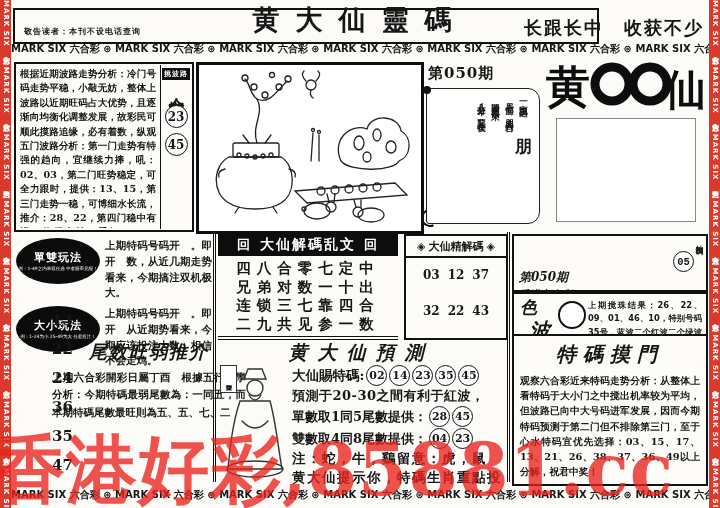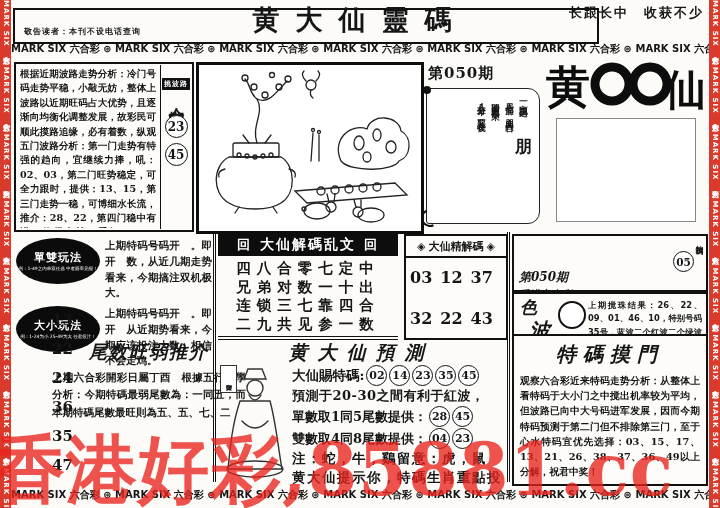--- a/index.html
+++ b/index.html
@@ -12,32 +12,32 @@
   .strip-left{left:0;}
   .strip-right{right:0;}
   .strip-text{writing-mode:vertical-rl;text-orientation:mixed;color:#fff;font-size:7px;
               font-weight:bold;letter-spacing:1px;white-space:nowrap;height:508px;margin-left:1px;}
 
   
   .header-box{left:13px;top:8px;width:582px;height:32px;border:2px solid #111;}
   .notice{left:24px;top:26px;font-size:8px;font-weight:bold;letter-spacing:1px;}
   .main-title{left:150px;top:2px;width:420px;text-align:center;font-family:"DejaVu Serif",serif;
               font-size:27px;font-weight:900;letter-spacing:16px;white-space:nowrap;}
-  .slogan{right:16px;top:4px;font-size:13px;font-weight:900;letter-spacing:2px;font-family:"DejaVu Serif",serif;}
+  .slogan{right:16px;top:16px;font-size:18px;font-weight:900;letter-spacing:2px;font-family:"DejaVu Serif",serif;}
 
   .marquee{white-space:nowrap;overflow:hidden;font-weight:900;font-size:10px;letter-spacing:0;}
   .marquee-top{left:11px;top:42px;width:698px;height:15px;}
   .marquee-bottom{left:11px;top:488px;width:698px;height:15px;}
 
   
   .box-article{left:14px;top:62px;width:176px;height:166px;border:2px solid #111;background:#fdfcf9;}
   .article-text{position:absolute;left:4px;top:3px;width:136px;bottom:2px;font-size:9.6px;
                 line-height:1.5;text-align:justify;font-family:"DejaVu Serif",serif;font-weight:600;overflow:hidden;}
   .hot-col{position:absolute;right:1px;top:1px;bottom:1px;width:30px;border-left:1.5px solid #111;
-           display:flex;flex-direction:column;align-items:center;padding-top:13px;background:#fdfcf9;}
+           display:flex;flex-direction:column;align-items:center;padding-top:3px;background:#fdfcf9;}
   .hot-tag{background:#111;color:#fff;font-size:7px;font-weight:bold;padding:1px 2px;letter-spacing:1px;white-space:nowrap;}
   .hot-vert{writing-mode:vertical-rl;text-orientation:upright;font-size:16px;font-weight:900;
             font-family:"DejaVu Serif",serif;letter-spacing:4px;margin-top:4px;}
   .hotnum{width:21px;height:21px;border:1.5px solid #111;border-radius:50%;display:flex;align-items:center;
           justify-content:center;font-size:12px;font-weight:700;margin-top:5px;background:#fff;font-family:"DejaVu Serif",serif;}
   .hot-list{display:flex;flex-direction:column;align-items:center;}
 
   .box-illu{left:196px;top:62px;width:222px;height:166px;border:3px solid #0d0d0d;background:#fff;}
 
   .period-label{left:428px;top:64px;font-size:15px;font-weight:900;font-family:"DejaVu Serif",serif;letter-spacing:1px;}
@@ -72,36 +72,36 @@
   .luan-orn{font-size:13px;}
   .luan-lines{padding-top:3px;text-align:center;}
   .luan-line{display:block;font-family:"DejaVu Serif",serif;font-weight:800;font-size:14.5px;
              line-height:18.5px;letter-spacing:6px;}
 
   
   .box-jing{left:404px;top:234px;width:100px;height:102px;border:2px solid #111;background:#fdfcf9;}
   .jing-header{height:20px;border-bottom:2px solid #111;display:flex;align-items:center;justify-content:center;
                gap:3px;font-size:11px;font-weight:900;font-family:"DejaVu Serif",serif;}
   .jing-orn{font-size:11px;}
-  .jing-row{text-align:left;font-family:"DejaVu Serif",serif;font-size:16px;font-weight:600;}
+  .jing-row{text-align:center;font-family:"DejaVu Serif",serif;font-size:12px;font-weight:600;}
   .jing-row .jnum{margin:0 4px;}
   .jing-row-1{margin-top:10px;}
   .jing-row-2{margin-top:22px;}
 
   
   .box-lottery{left:512px;top:234px;width:192px;height:54px;border:2px solid #111;background:#fdfcf9;}
   .lot-brand{position:absolute;left:5px;top:4px;font-size:10.5px;font-style:italic;font-weight:800;
              font-family:"DejaVu Serif",serif;white-space:nowrap;margin-top:48px;}
   .lot-period{position:absolute;left:5px;bottom:4px;font-size:12px;font-weight:900;font-style:italic;font-family:"DejaVu Serif",serif;}
   .balls{position:absolute;left:46px;top:17px;display:flex;gap:1px;align-items:center;}
   .ball{width:19px;height:19px;border:1.4px solid #111;border-radius:50%;display:inline-flex;align-items:center;
         justify-content:center;font-size:10.5px;font-weight:700;background:#fff;font-family:"DejaVu Serif",serif;flex:none;}
   .special-label{position:absolute;right:3px;top:3px;writing-mode:vertical-rl;text-orientation:upright;
                  font-size:7.5px;font-weight:900;line-height:8px;letter-spacing:1px;}
-  .special-ball{position:absolute;right:12px;top:15px;}
+  .special-ball{position:absolute;right:12px;top:15px;font-family:Liberation Mono, monospace;}
 
   .box-sebo{left:512px;top:292px;width:192px;height:78px;border:2px solid #111;background:#fdfcf9;}
   .sebo-label{position:absolute;left:6px;top:2px;width:34px;font-family:"DejaVu Serif",serif;font-style:italic;font-weight:900;}
   .sebo-c1{display:block;font-size:17px;}
   .sebo-c2{display:block;font-size:21px;margin-left:9px;margin-top:-2px;}
   .sebo-c3{display:block;font-size:16px;margin-top:2px;}
   .sebo-circle{position:absolute;width:24px;height:24px;border:2px solid #111;border-radius:50%;background:#fff;}
   .sebo-circle-1{left:44px;top:7px;}
   .sebo-circle-2{left:44px;top:44px;}
   .sebo-text{position:absolute;left:74px;right:4px;top:5px;font-size:8.3px;font-weight:700;line-height:1.6;text-align:justify;}

